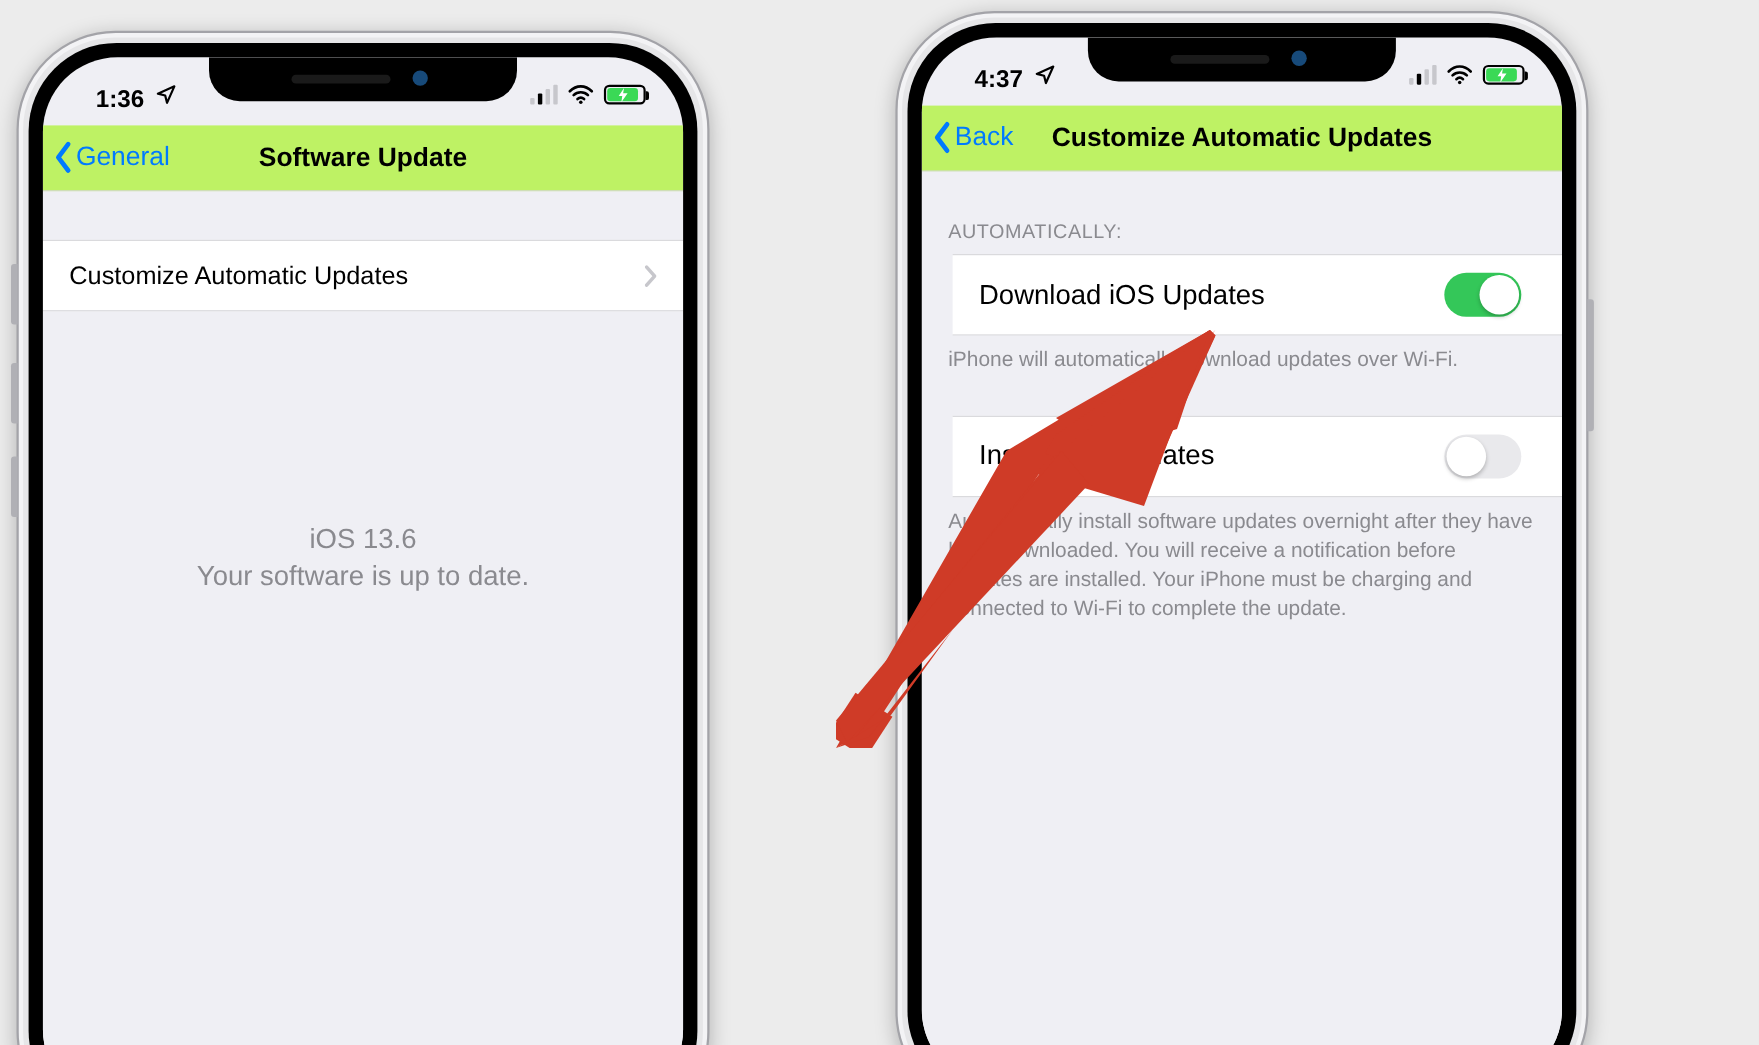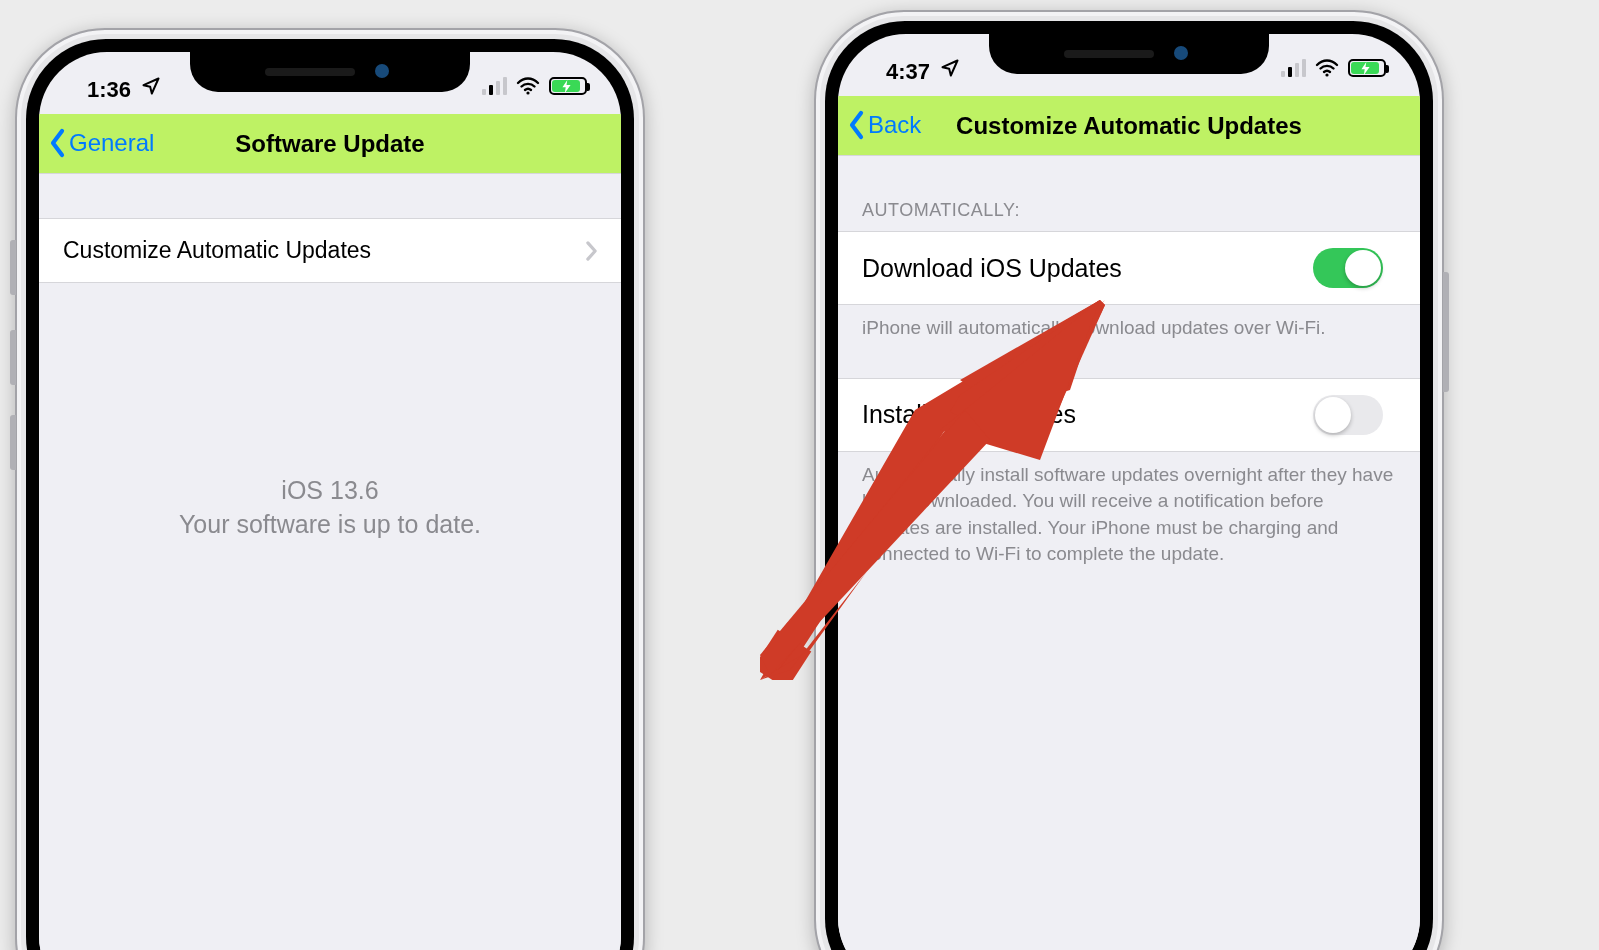--- a/index.html
+++ b/index.html
@@ -157,21 +157,21 @@
   .center-msg{
     position:absolute; top:300px; left:0; right:0;
     text-align:center; color:#8a8a8f;
     font-size:25px; line-height:1.35;
   }
 
   .section-header{
     padding:0 24px 10px; margin-top:44px;
     color:#8a8a8f; font-size:18px; letter-spacing:.5px;
   }
-  .cell.toggle{ padding:16px 37px 16px 24px; font-size:25px;}
+  .cell.toggle{ padding:16px 37px 16px 24px; font-size:25px;margin-left:28px;}
   .switch{
     width:70px;height:40px;border-radius:20px;position:relative;
   }
   .switch.on{ background:#34c759;}
   .switch.off{ background:#e9e9ec;}
   .switch .knob{
     position:absolute; top:2px; width:36px;height:36px;border-radius:50%;
     background:#fff; box-shadow:0 2px 4px rgba(0,0,0,0.25);
   }
   .switch.on .knob{ right:2px;}

